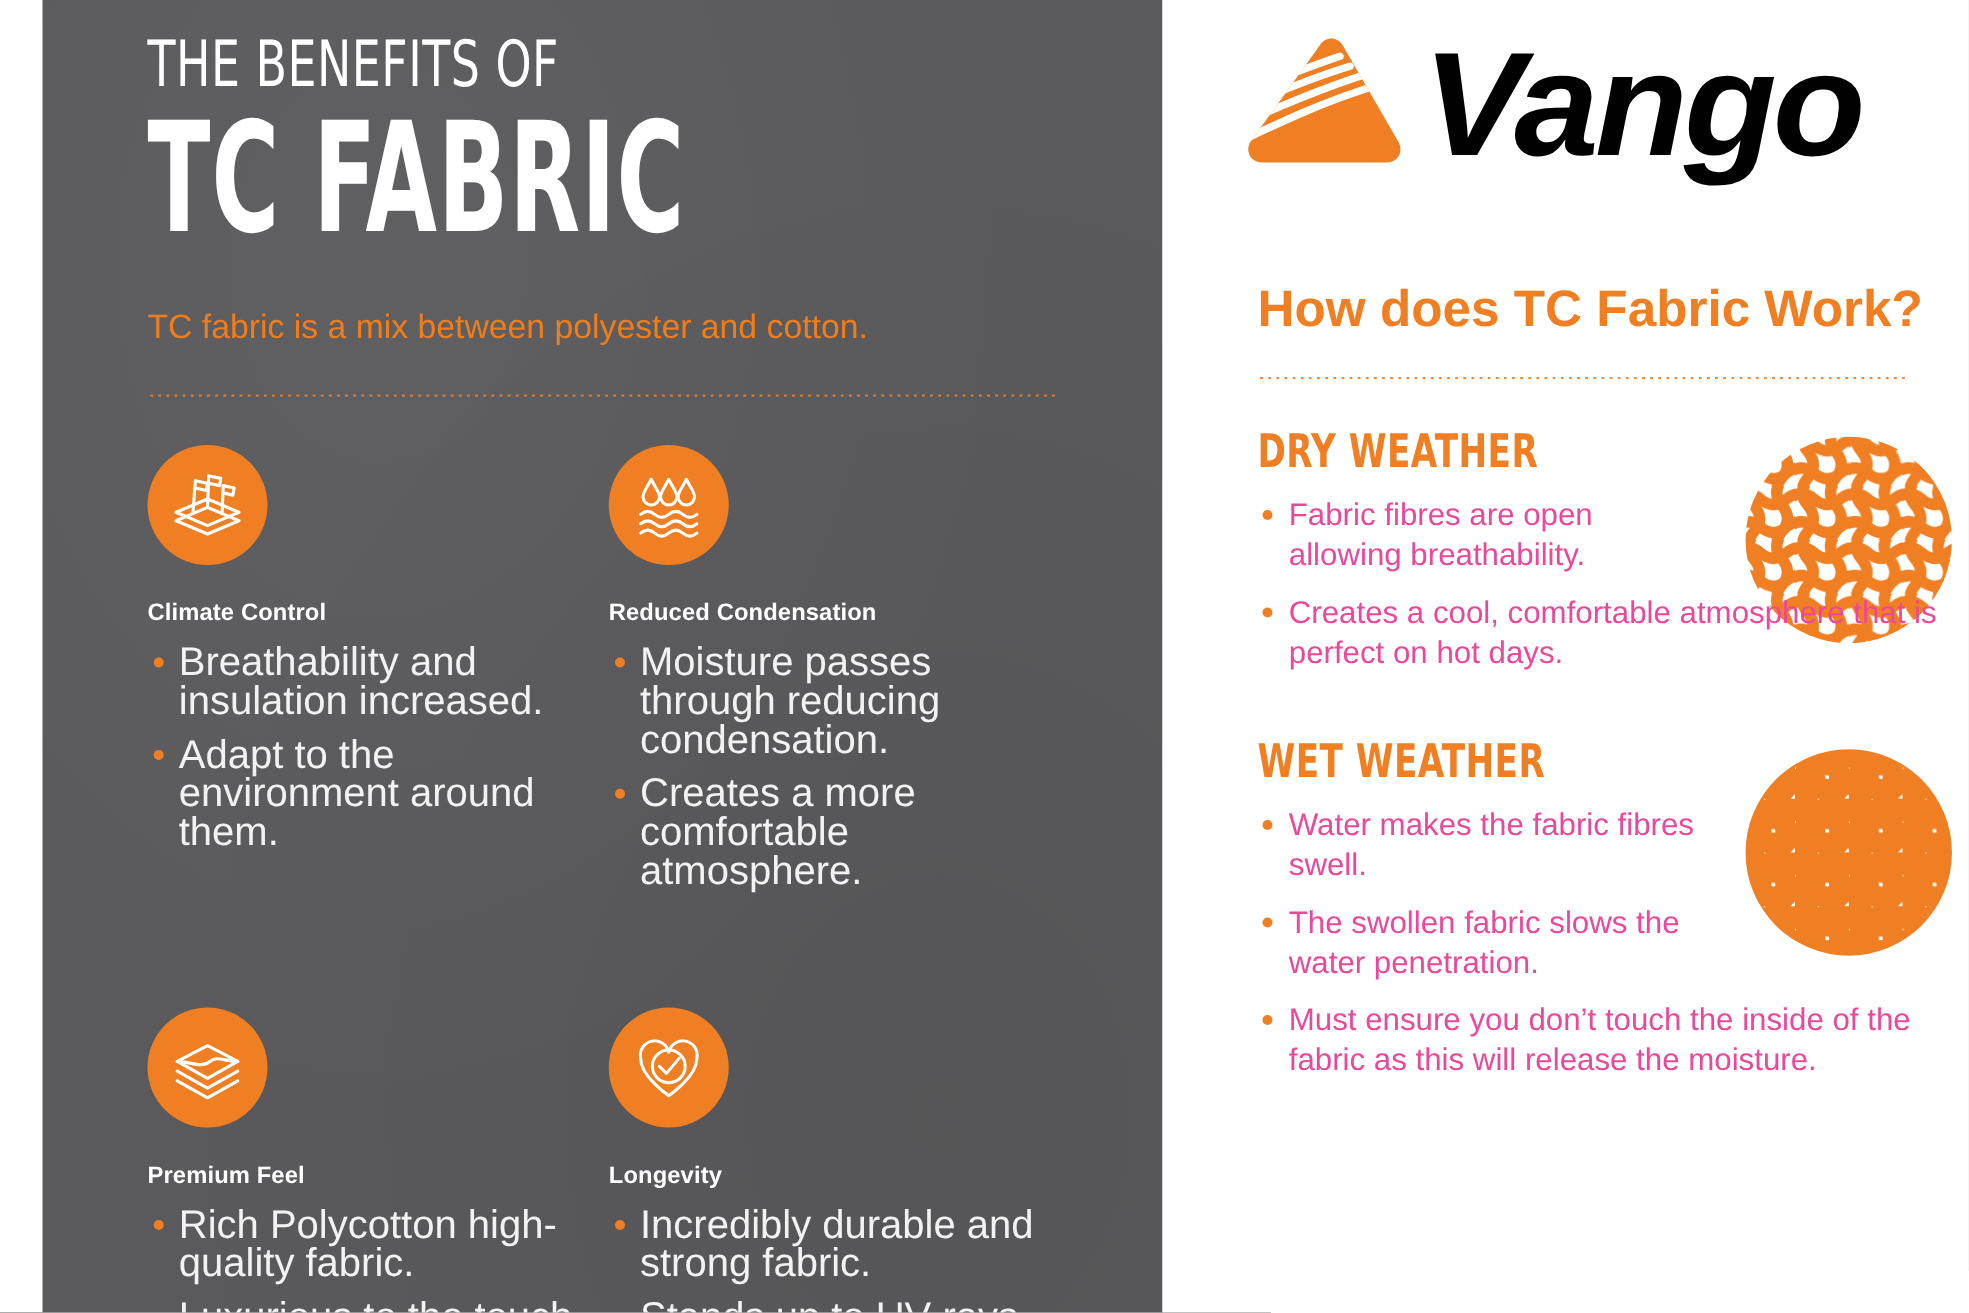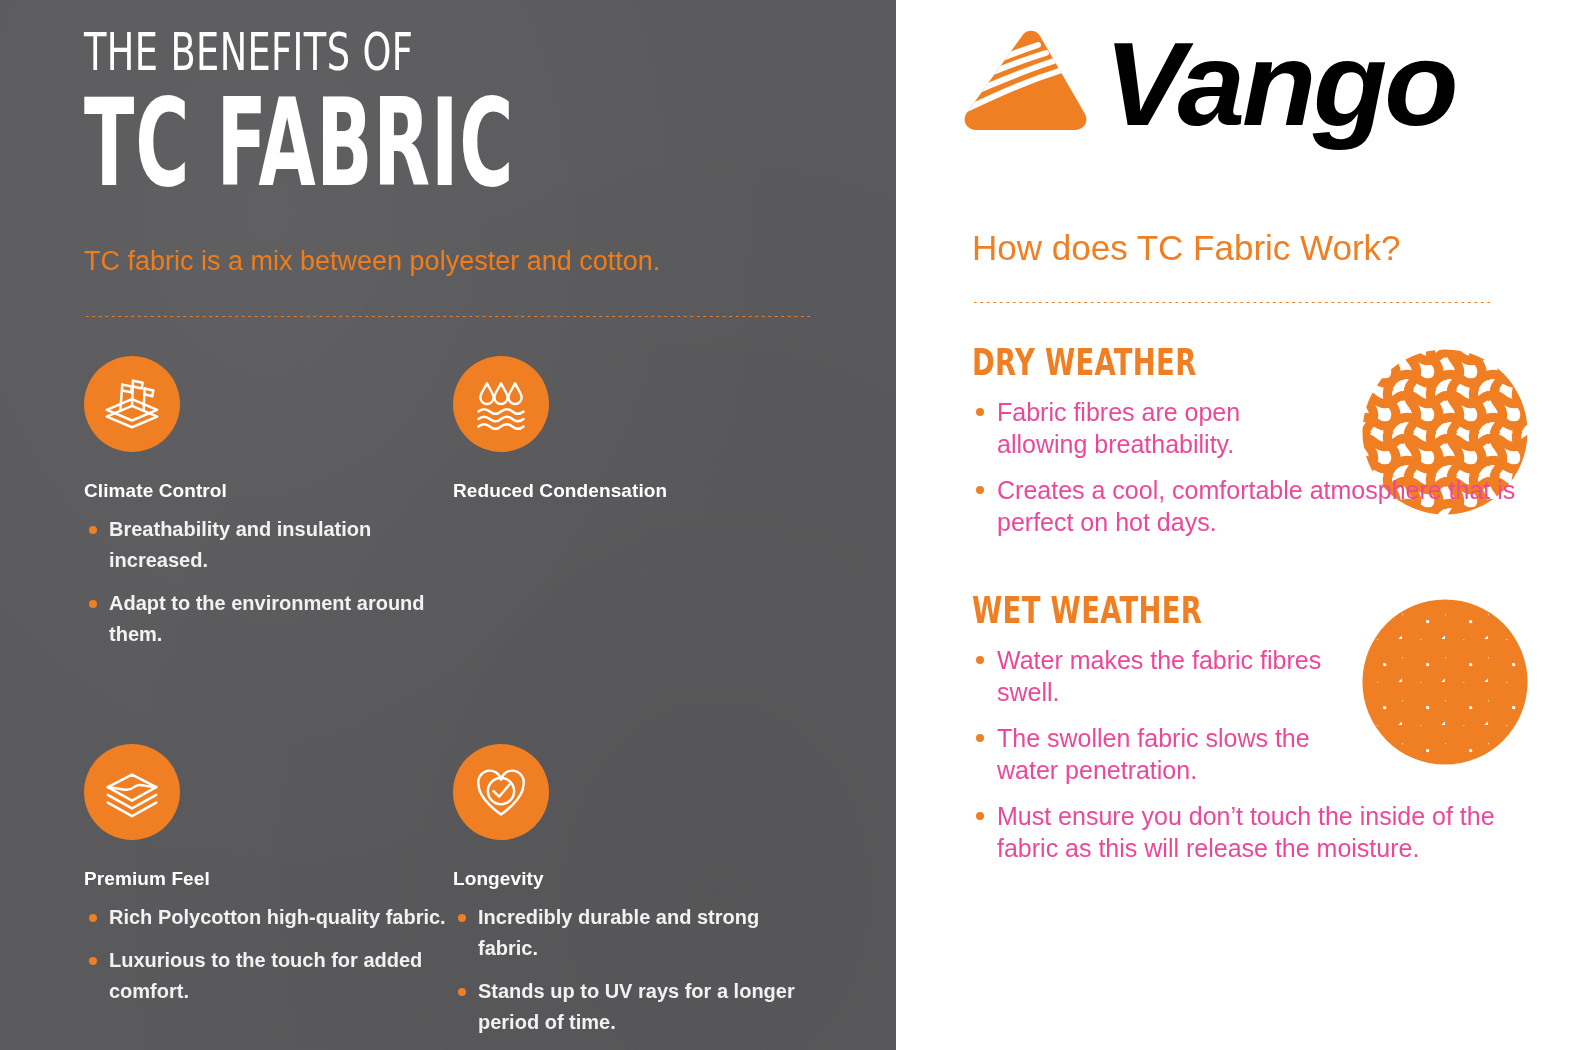--- a/index.html
+++ b/index.html
@@ -2,21 +2,21 @@
 <html><head>
 <meta charset="utf-8">
 <style>
   html,body{margin:0;padding:0;}
   body{
     width:1575px;height:1050px;
     font-family:"Liberation Sans", sans-serif;
     background:#ffffff;
     overflow:hidden;
   }
-  .page{position:relative;width:1265px;height:1050px;}
+  .page{position:relative;width:1265px;height:1050px;margin-left:34px;}
 
   
   .left-panel{
     position:absolute;left:0;top:0;width:896px;height:1050px;
     background:#5a5a5c;
     background-image:
       radial-gradient(ellipse at 30% 20%, rgba(255,255,255,.035), rgba(0,0,0,0) 60%),
       radial-gradient(ellipse at 80% 85%, rgba(0,0,0,.05), rgba(0,0,0,0) 65%);
   }
   .left-inner{position:absolute;left:84px;top:0;right:74px;}
@@ -60,41 +60,41 @@
   .icon-circle{
     width:96px;height:96px;border-radius:50%;
     background:#ef7f22;display:flex;align-items:center;justify-content:center;
   }
   .bhead{
     margin-top:28px;color:#ffffff;font-size:19px;font-weight:700;letter-spacing:.1px;
   }
   ul.blist{list-style:none;margin:12px 0 0 0;padding:0;}
   ul.blist li{
     position:relative;padding-left:25px;
-    color:#f2f2f2;font-size:20px;line-height:31px;font-weight:700;
+    color:#f2f2f2;font-size:32px;line-height:31px;font-weight:400;
     margin-bottom:12px;max-width:360px;
   }
   ul.blist li:before{
     content:"";position:absolute;left:5px;top:12px;
     width:8px;height:8px;border-radius:50%;background:#ef7f22;
   }
 
   
   .right-panel{
     position:absolute;left:896px;top:0;width:679px;height:1050px;background:#ffffff;
   }
   .logo-wrap{position:absolute;left:58px;top:22px;width:600px;height:125px;}
   .logo-text{
     position:absolute;left:150px;top:-6px;
     font-size:118px;font-weight:700;font-style:italic;color:#010101;
     letter-spacing:-3px;font-family:"Liberation Sans",sans-serif;
     transform:scaleX(1.03);transform-origin:left top;
   }
   .right-inner{position:absolute;left:76px;top:222px;right:44px;}
-  .rtitle{color:#ef7f22;font-size:35px;line-height:51px;font-weight:400;}
+  .rtitle{color:#ef7f22;font-size:41px;line-height:51px;font-weight:700;}
 
   .wsection{position:relative;margin-top:38px;}
   .wsection.second{margin-top:52px;}
   .whead{
     font-family:"Liberation Sans Narrow","DejaVu Sans Condensed","Liberation Sans",sans-serif;
     color:#ef7f22;font-size:35px;font-weight:700;letter-spacing:.4px;
     transform:scaleX(.87) scaleY(1.06);transform-origin:left center;
     white-space:nowrap;
   }
   ul.wlist{list-style:none;margin:14px 0 0 0;padding:0;position:relative;z-index:2;}
@@ -155,20 +155,24 @@
               <svg width="60" height="60" viewBox="0 0 64 64" fill="none" stroke="#ffffff" stroke-width="2.6" stroke-linecap="round" stroke-linejoin="round">
                 <path d="M17 10 C13 18 10 21 10 25 a7 7 0 0 0 14 0 C24 21 21 18 17 10 Z"></path>
                 <path d="M32 10 C28 18 25 21 25 25 a7 7 0 0 0 14 0 C39 21 36 18 32 10 Z"></path>
                 <path d="M47 10 C43 18 40 21 40 25 a7 7 0 0 0 14 0 C54 21 51 18 47 10 Z"></path>
                 <path d="M8 40 q6 -5 12 0 t12 0 t12 0 t12 0"></path>
                 <path d="M8 48 q6 -5 12 0 t12 0 t12 0 t12 0"></path>
                 <path d="M8 56 q6 -5 12 0 t12 0 t12 0 t12 0"></path>
               </svg>
             </div>
             <div class="bhead">Reduced Condensation</div>
+            <ul class="blist">
+              <li>Moisture passes through reducing condensation.</li>
+              <li>Creates a more comfortable atmosphere.</li>
+            </ul>
           </div>
         </div>
 
         <div class="brow">
 
           <div class="bcell">
             <div class="icon-circle">
               <svg width="62" height="62" viewBox="0 0 64 64" fill="none" stroke="#ffffff" stroke-width="2.6" stroke-linecap="round" stroke-linejoin="round">
                 <path d="M7 27 L32 14 L57 27 C46 27 40 22 34 27 C27 33 17 27 7 27 Z"></path>
                 <path d="M7 27 L32 41 L57 27"></path>

